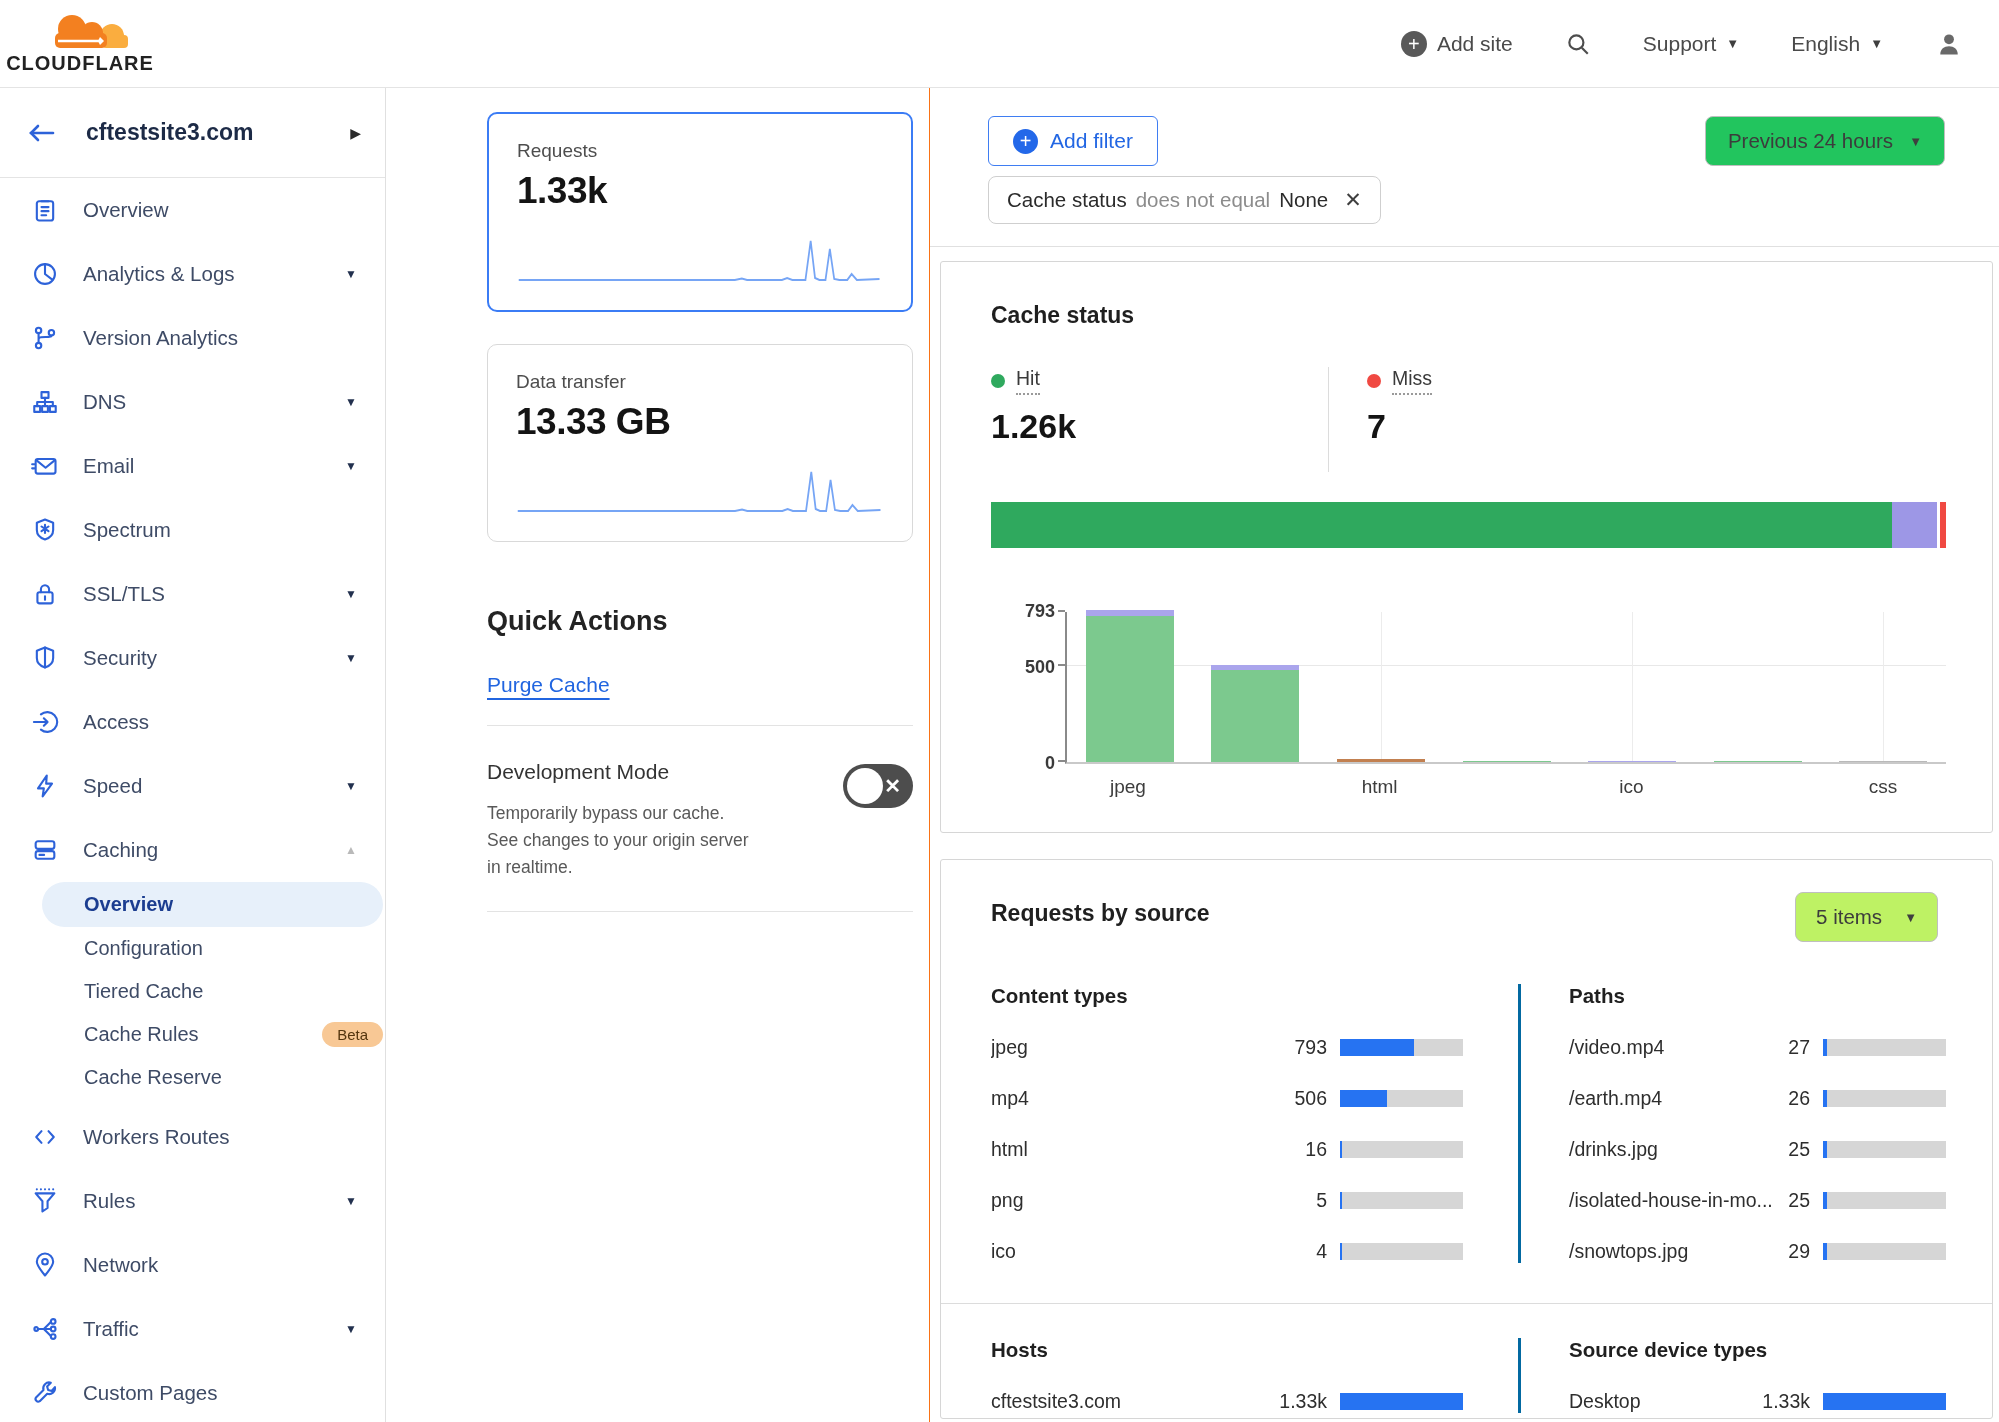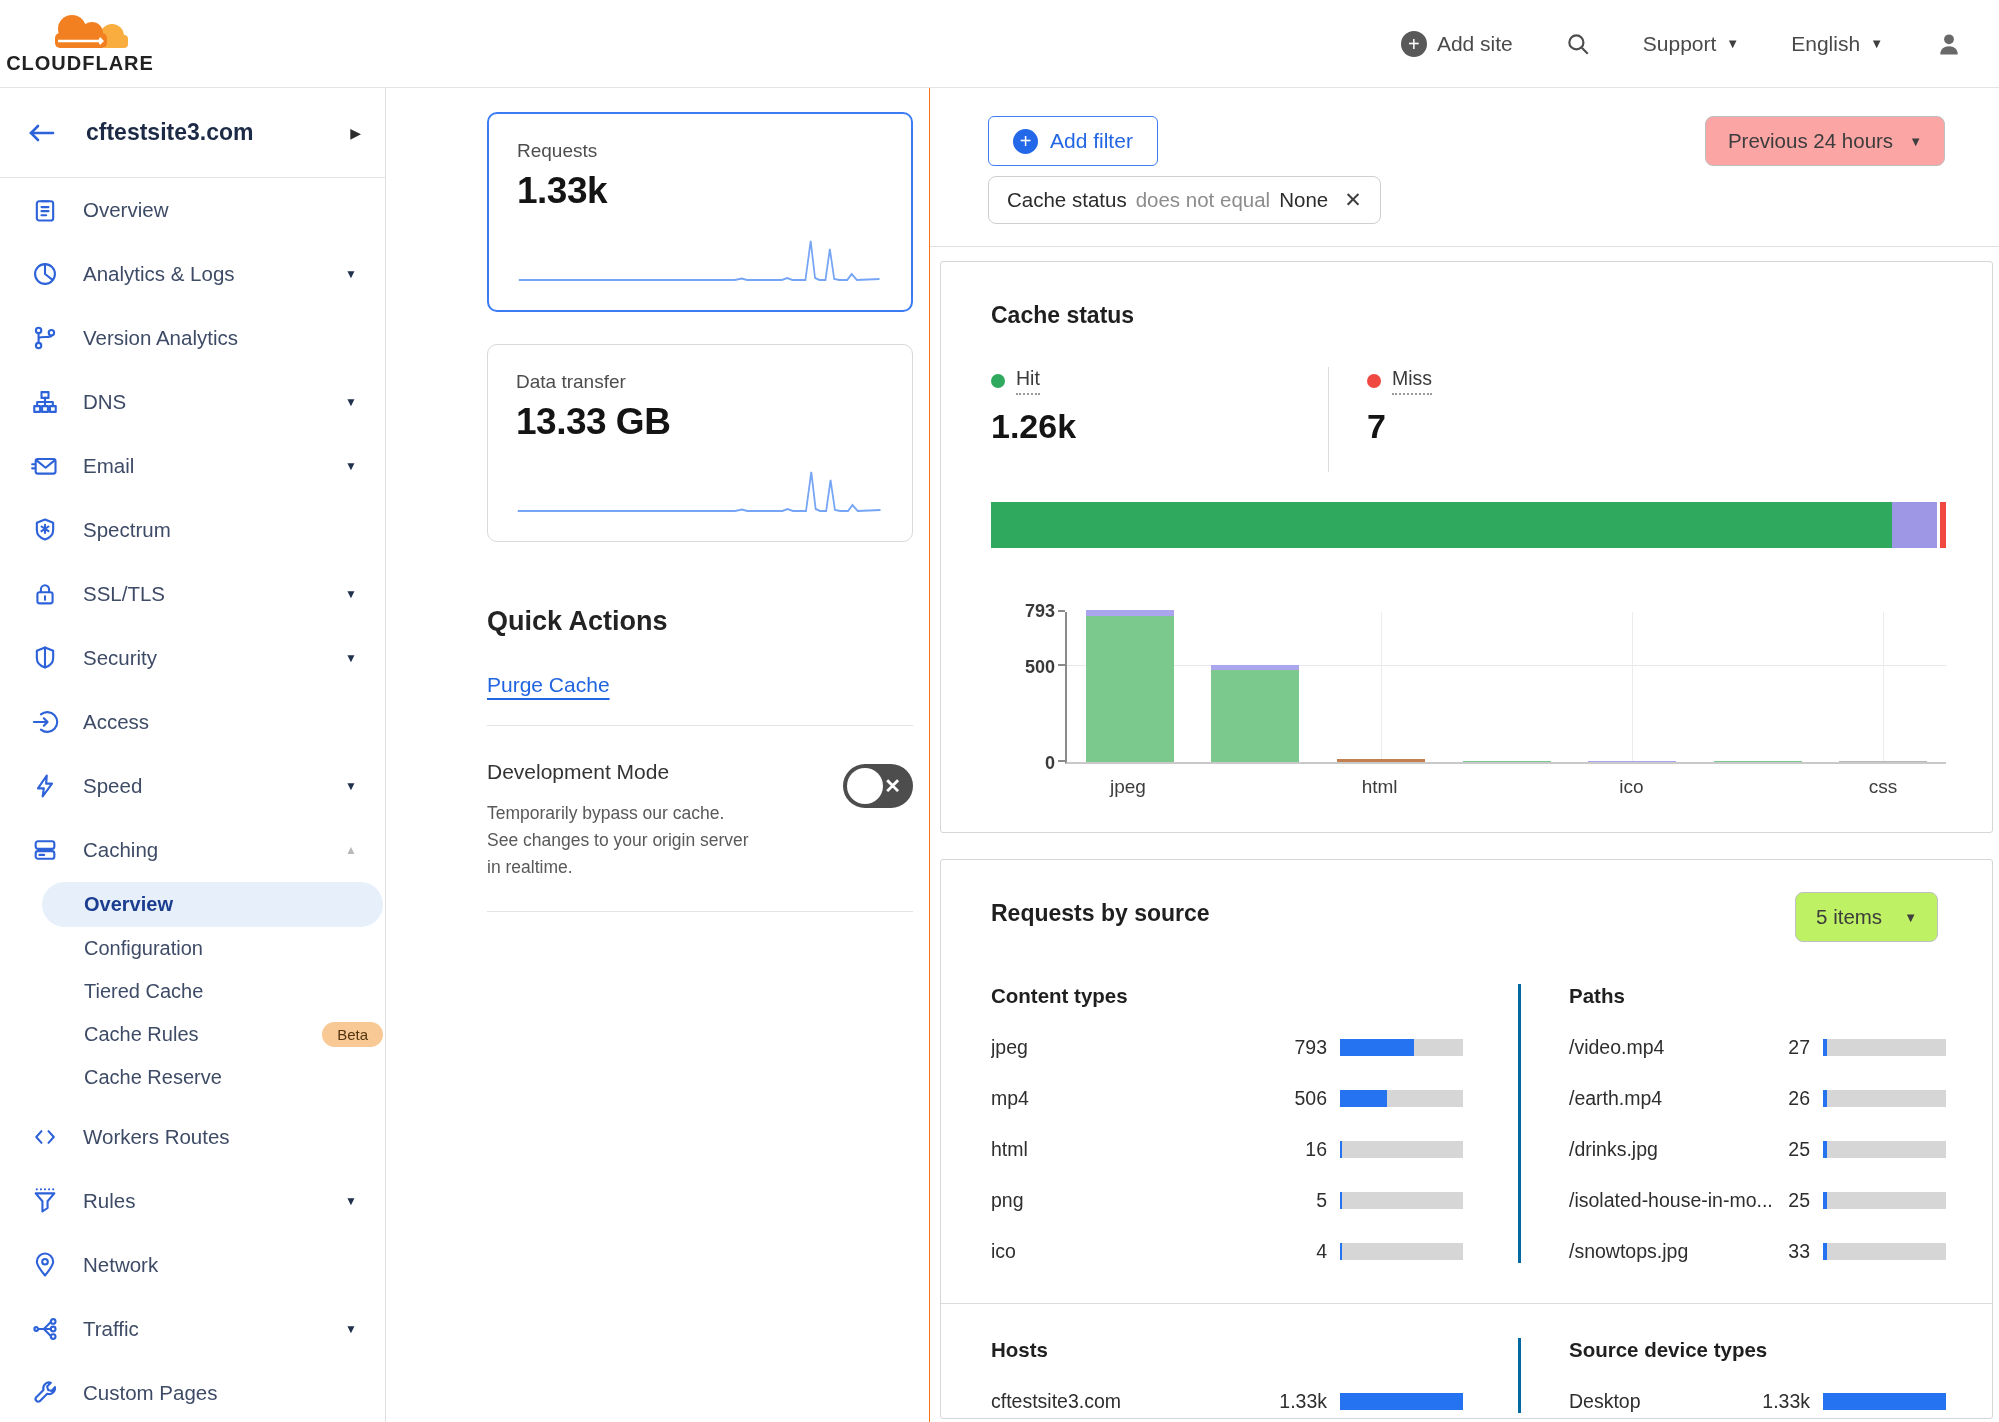--- a/index.html
+++ b/index.html
@@ -69,21 +69,21 @@
   .filter-left { flex:1; }
   .add-filter-btn { display:inline-flex; align-items:center; gap:12px; height:50px; padding:0 24px;
     border:1.5px solid #3f7df2; border-radius:6px; color:#2266e3; font-size:21px; background:#fff; cursor:pointer; }
   .filter-chip { margin-top:10px; display:inline-flex; align-items:center; height:48px; padding:0 18px;
     border:1px solid #cfcfcf; border-radius:8px; font-size:20.5px; background:#fff; }
   .chip-field { color:#2b2b2b; }
   .chip-op { color:#8c8c8c; margin:0 9px; }
   .chip-val { color:#2b2b2b; }
   .chip-x { margin-left:16px; color:#3f3f3f; font-size:21px; cursor:pointer; }
   .range-btn { display:inline-flex; align-items:center; gap:16px; height:50px; padding:2px 22px;
-    border:1px solid #bfbfbf; border-radius:8px; font-size:20.5px; color:#3c3c3c; background:#fca5a5; cursor:pointer; }
+    border:1px solid #bfbfbf; border-radius:8px; font-size:20.5px; color:#3c3c3c; background:#22c55e; cursor:pointer; }
 
   .panel-card { margin:14px 6px 0 10px; border:1px solid #d6d6d6; border-radius:3px; background:#fff;
     padding:40px 46px 34px 50px; }
   .panel-card.second { margin-top:26px; padding-bottom:0; height:560px; overflow:hidden; }
   .card-title { font-size:23px; font-weight:700; color:#1f1f1f; }
 
   .stats-row { display:flex; margin-top:38px; }
   .cs-stat { width:337px; padding-bottom:26px; }
   .cs-stat + .cs-stat { border-left:1px solid #dcdcdc; padding-left:38px; }
   .cs-label { display:inline-flex; align-items:center; gap:11px; font-size:19.5px; color:#3a3a3a; }
@@ -575,21 +575,21 @@
               </div>
               <div class="metric-row">
                 <span class="m-label">/isolated-house-in-mo...</span>
                 <span class="m-value">25</span>
                 <span class="m-track">
                   <span class="m-fill" style="width: 3%;"></span>
                 </span>
               </div>
               <div class="metric-row">
                 <span class="m-label">/snowtops.jpg</span>
-                <span class="m-value">33</span>
+                <span class="m-value">29</span>
                 <span class="m-track">
                   <span class="m-fill" style="width: 3%;"></span>
                 </span>
               </div>
             </div>
         </div>
       </div>
 
       <div class="rbs-divider"></div>
 

